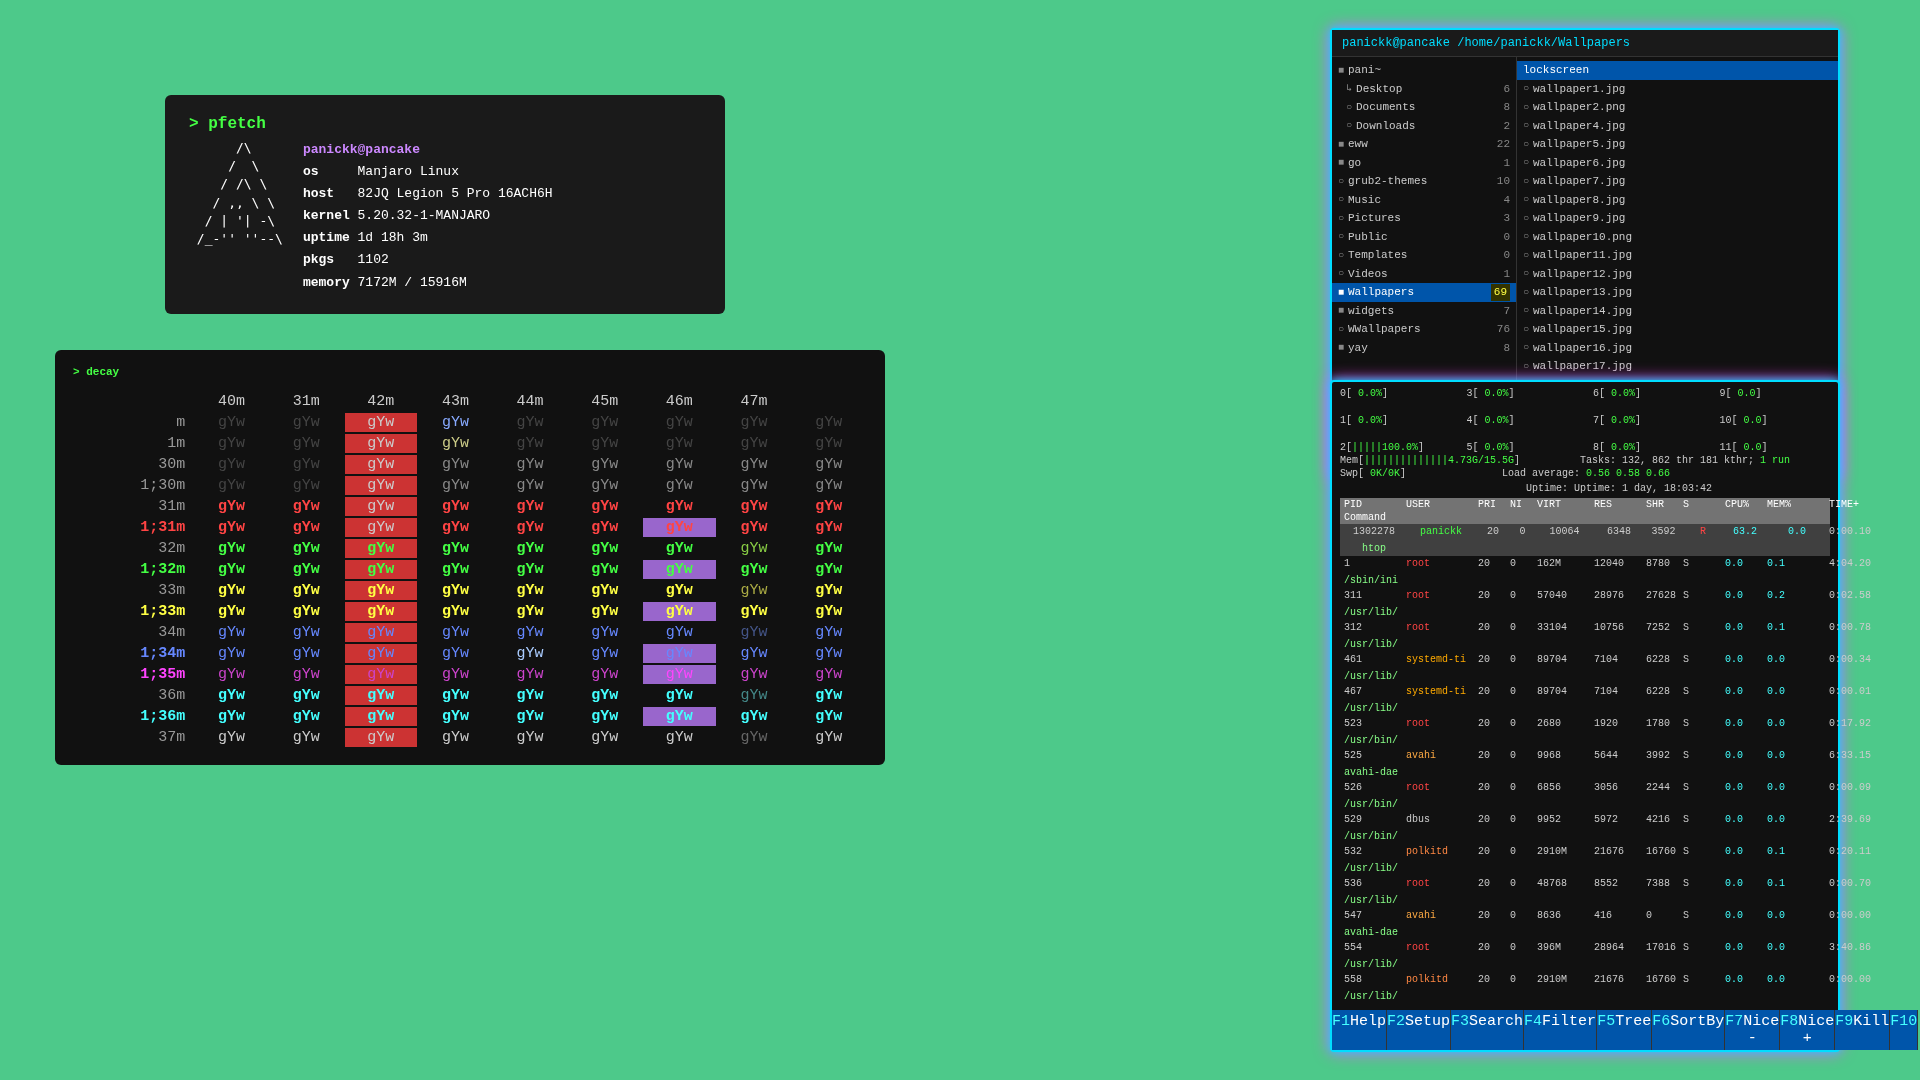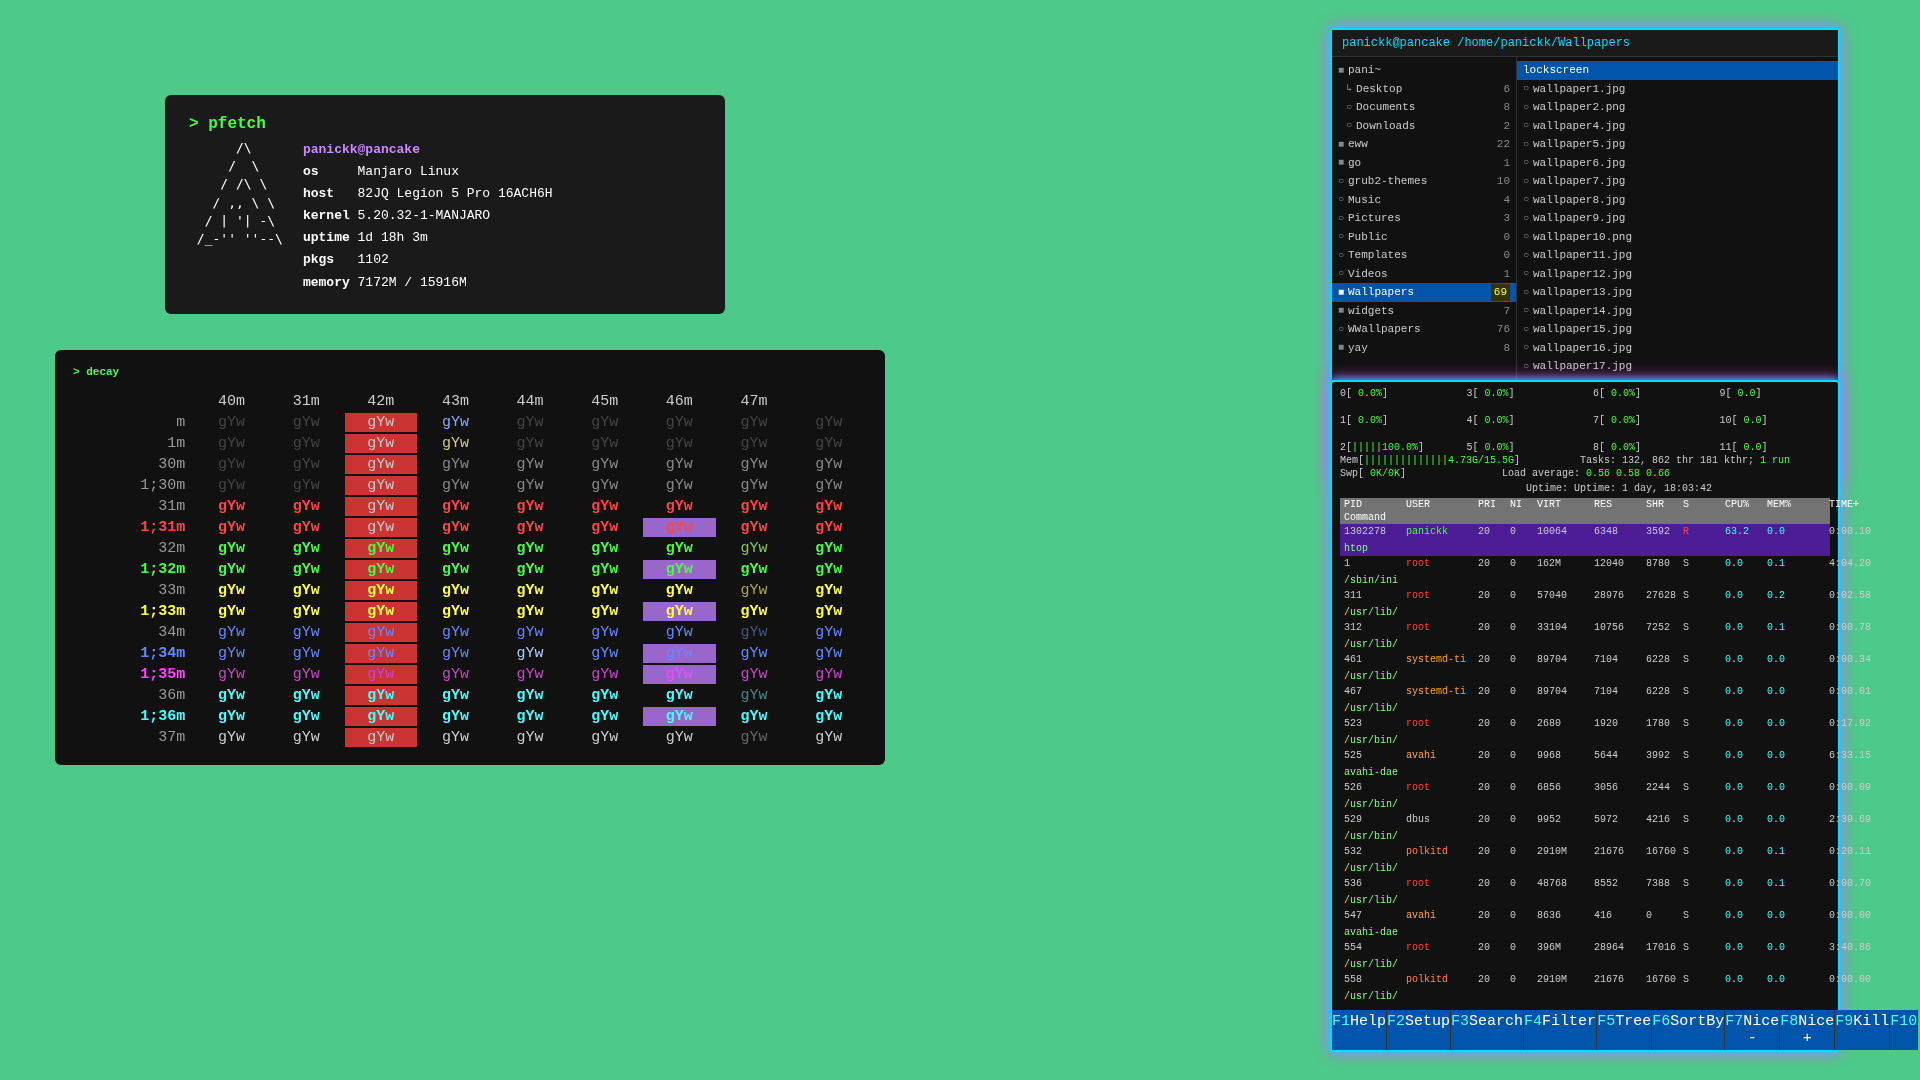--- a/index.html
+++ b/index.html
@@ -204,21 +204,21 @@
       gap: 2px;
     }
     .htop-row {
       display: grid;
       grid-template-columns: 60px 70px 30px 25px 55px 50px 35px 40px 40px 60px 1fr;
       gap: 2px;
       font-size: 10px;
       padding: 0 4px;
       line-height: 1.5;
     }
-    .htop-row.highlight-row { background: #4c1d95; }
+    .htop-row.highlight-row { background: #404040; text-align: center; }
     .htop-row .pid { color: #cccccc; }
     .htop-row .user-root { color: #ff4444; }
     .htop-row .user-panickk { color: #44ff44; }
     .htop-row .user-syst { color: #ffaa00; }
     .htop-row .user-dbus { color: #cccccc; }
     .htop-row .cpu { color: #44ffff; }
     .htop-row .mem { color: #44ffff; }
     .htop-row .cmd { color: #88ff88; }
     .htop-footer {
       display: flex;

